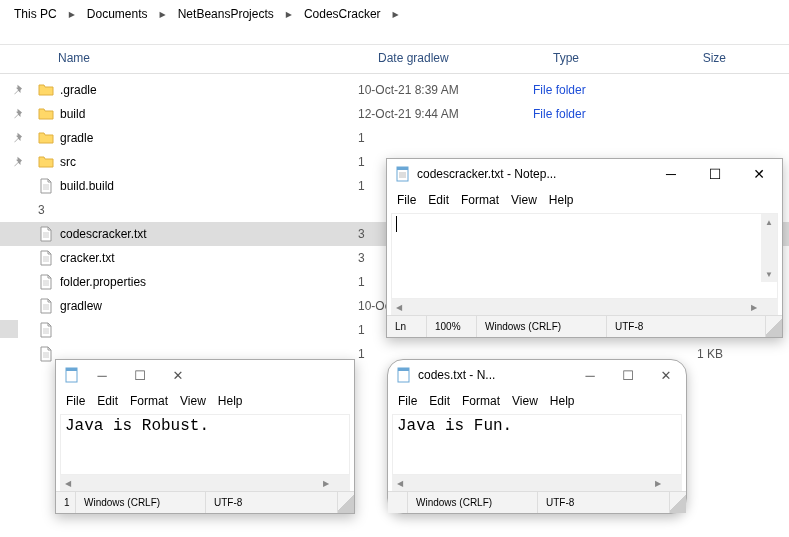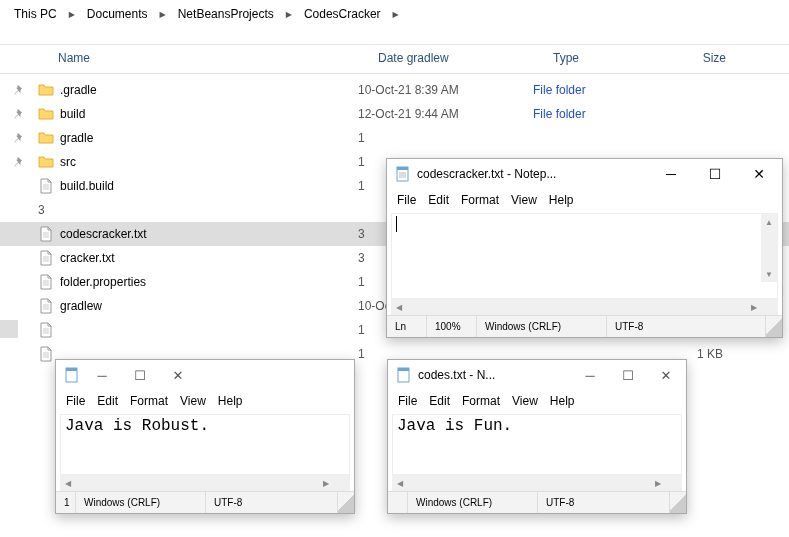--- a/index.html
+++ b/index.html
@@ -352,21 +352,21 @@
     <span class="sb-arrow" style="margin-left:auto; margin-right:16px;">▶</span>
   </div>
   <div class="np-status">
     <div class="cell" style="width:20px;">1</div>
     <div class="cell" style="width:130px;">Windows (CRLF)</div>
     <div class="cell" style="flex:1;">UTF-8</div>
     <div class="grip"></div>
   </div>
 </div>
 
-<div class="np small" style="left:387px; top:359px; width:300px; height:155px;">
+<div class="np small" style="left:387px; top:359px; width:300px; height:155px;border-radius:16px;">
   <div class="np-title">
     <span class="icon">
       <svg viewBox="0 0 16 16">
           <rect x="2" y="1" width="11" height="14" fill="#fff" stroke="#6aa7d6"></rect>
           <rect x="2" y="1" width="11" height="3" fill="#6aa7d6"></rect>
         </svg>
     </span>
     <span class="ttl">codes.txt - N...</span>
     <span class="btn">─</span>
     <span class="btn">☐</span>

